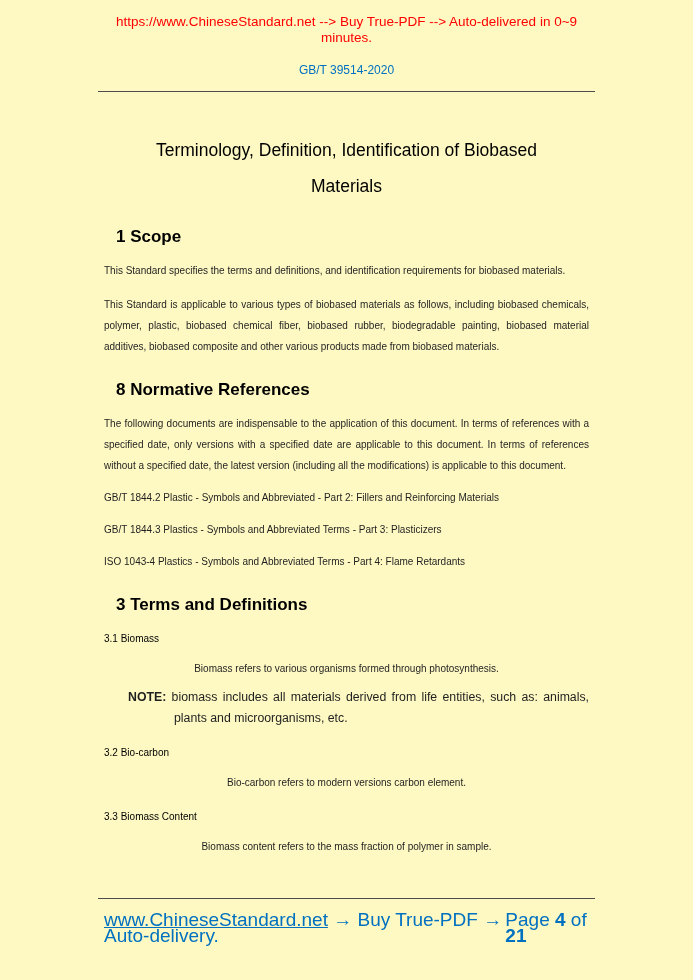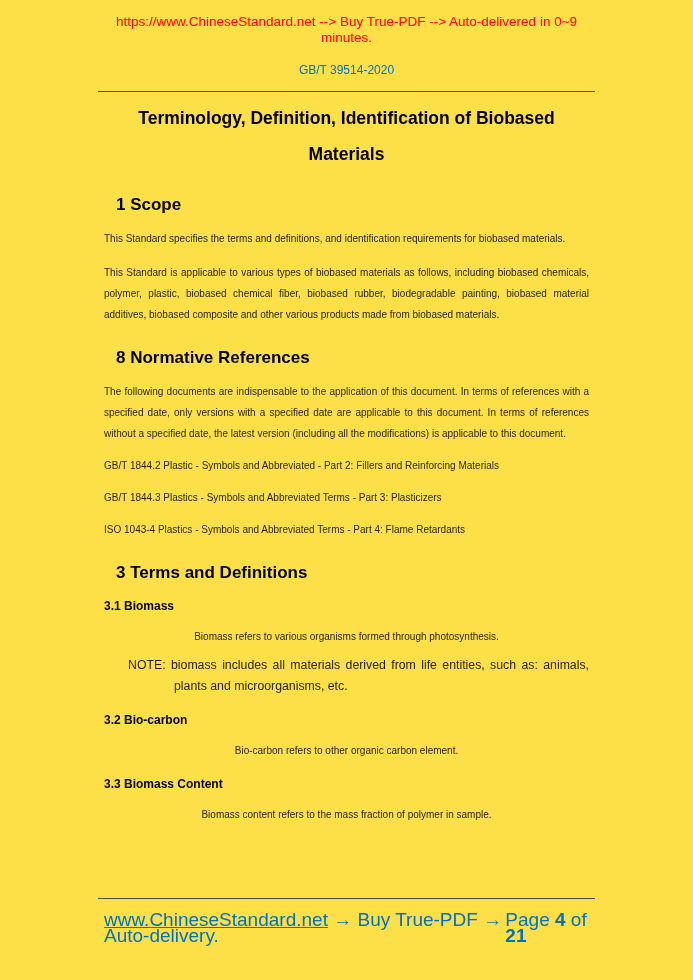--- a/index.html
+++ b/index.html
@@ -4,59 +4,59 @@
 <style>
   * { box-sizing: border-box; }
   html, body { margin: 0; padding: 0; }
   body {
     width: 693px; height: 980px; background: #ffffff;
     font-family: "Liberation Sans", sans-serif;
     color: #1f1f1f;
   }
   .page {
     position: relative; width: 693px; height: 980px;
-    padding: 14px 104px 0; overflow: hidden; background: #fde047;
+    padding: 14px 104px 0; overflow: hidden; background: #fef9c3;
   }
   .promo {
     text-align: center; color: #ff0000; font-size: 13.5px;
     line-height: 16px; cursor: pointer;
   }
   .doc-code {
     text-align: center; color: #0070c0; font-size: 12px;
     margin-top: 18px; line-height: 13px;
   }
   .rule {
     border: none; border-top: 1px solid #4d4d4d;
     margin: 14px -6px 0;
   }
   .title {
-    font-size: 17.5px; font-weight: bold; color: #000;
-    text-align: center; margin: 8px 0 0; line-height: 36px;
+    font-size: 17.5px; font-weight: normal; color: #000;
+    text-align: center; margin: 40px 0 0; line-height: 36px;
   }
   .title span { display: block; }
   .sec {
     font-size: 17px; font-weight: bold; color: #000;
     margin: 23px 12px 0; line-height: 20px;
   }
   .body, .ref, .tbody {
     font-size: 10px; line-height: 21px; text-align: justify;
     margin: 13px 0 0; color: #1f1f1f;
   }
   .ref { margin-top: 11px; }
   .tbody { margin-top: 11px; text-align: center; }
   .sub {
-    font-size: 12px; font-weight: bold; color: #000;
+    font-size: 10px; font-weight: normal; color: #000;
     margin: 15px 0 0; line-height: 17px;
   }
   .note {
     font-size: 12.3px; line-height: 21px; color: #1f1f1f;
     margin: 8px 0 0 24px; padding-left: 46px; text-indent: -46px;
     text-align: justify;
   }
-  .note b { font-weight: normal; }
+  .note b { font-weight: bold; }
   .footer {
     position: absolute; left: 104px; right: 104px; bottom: 36px;
   }
   .footer-rule {
     border: none; border-top: 1px solid #4d4d4d;
     margin: 0 -6px 13px;
   }
   .footer-row {
     display: flex; justify-content: flex-start; align-items: baseline;
     font-size: 19px; color: #0070c0; line-height: 16px;
@@ -92,21 +92,21 @@
   <p class="ref">GB/T 1844.3 Plastics - Symbols and Abbreviated Terms - Part 3: Plasticizers</p>
   <p class="ref">ISO 1043-4 Plastics - Symbols and Abbreviated Terms - Part 4: Flame Retardants</p>
 
   <h2 class="sec">3 Terms and Definitions</h2>
 
   <h3 class="sub">3.1 Biomass</h3>
   <p class="tbody">Biomass refers to various organisms formed through photosynthesis.</p>
   <p class="note"><b>NOTE:</b> <span>biomass includes all materials derived from life entities, such as: animals, plants and microorganisms, etc.</span></p>
 
   <h3 class="sub">3.2 Bio-carbon</h3>
-  <p class="tbody">Bio-carbon refers to other organic carbon element.</p>
+  <p class="tbody">Bio-carbon refers to modern versions carbon element.</p>
 
   <h3 class="sub">3.3 Biomass Content</h3>
   <p class="tbody">Biomass content refers to the mass fraction of polymer in sample.</p>
 
   <div class="footer">
     <hr class="footer-rule">
     <div class="footer-row">
       <span class="footer-left">
         <span class="footer-link">www.ChineseStandard.net</span>
         <span>→ Buy True-PDF → Auto-delivery.</span>

